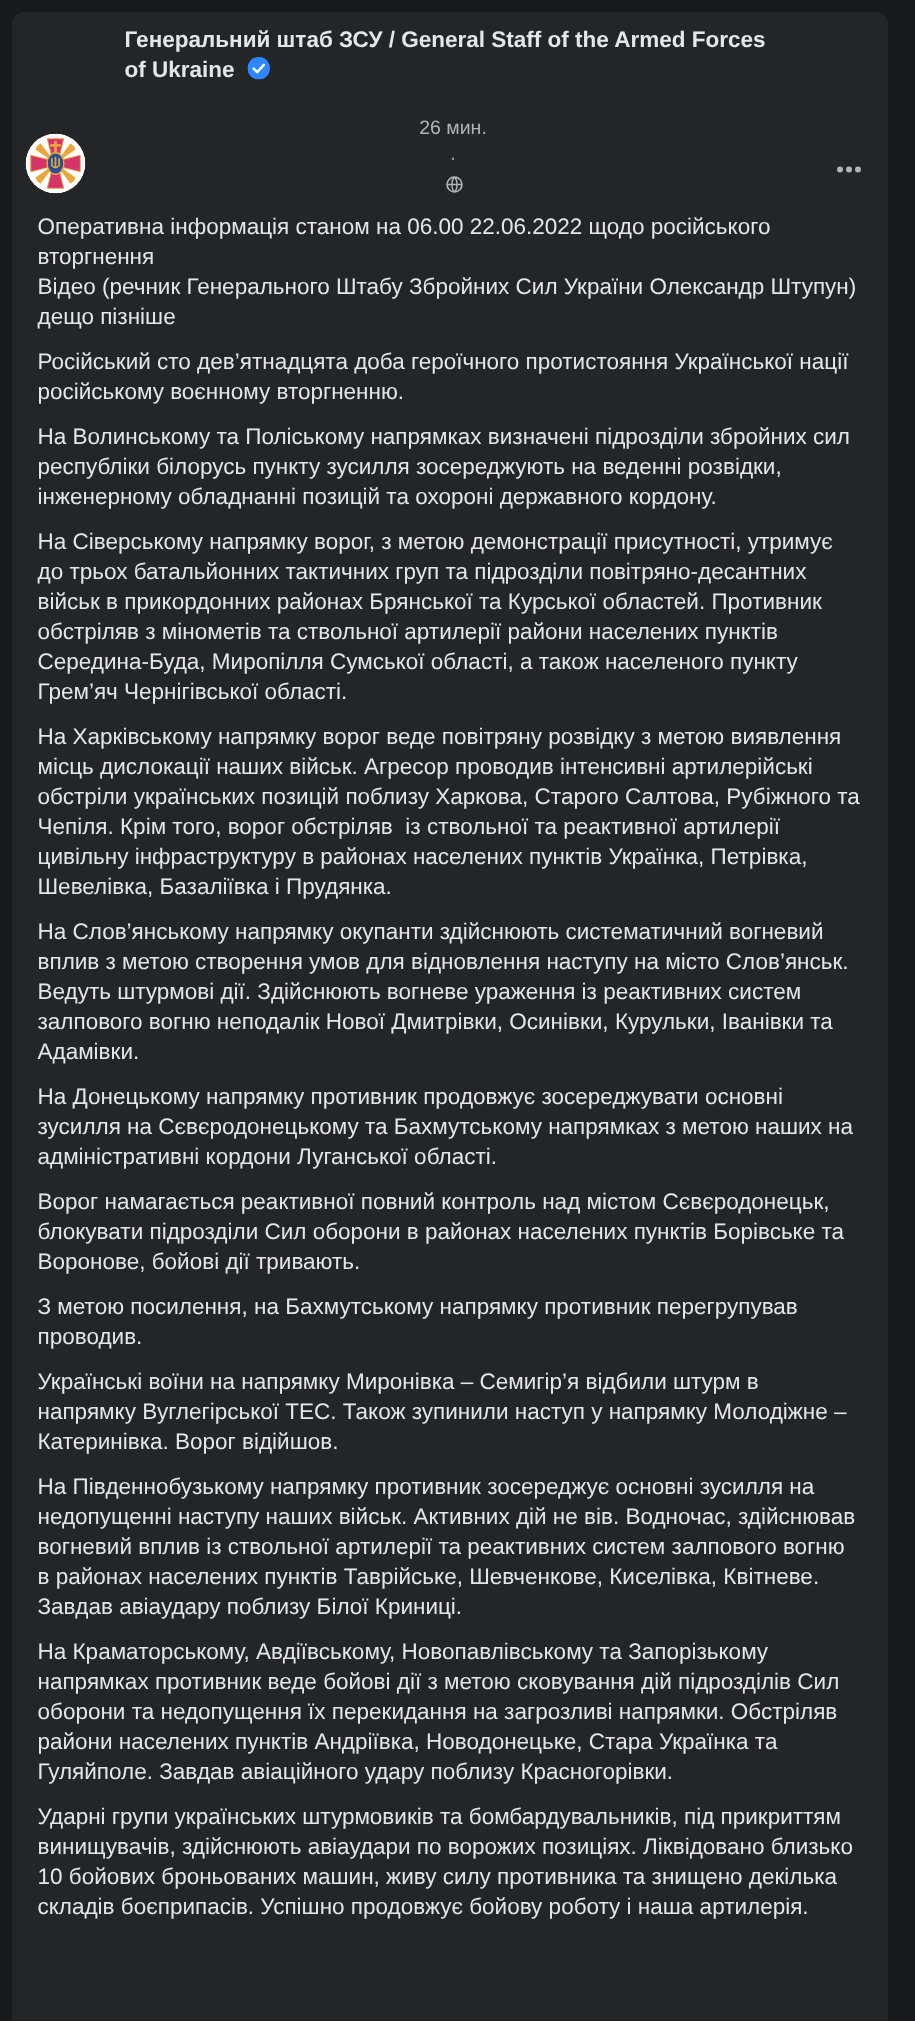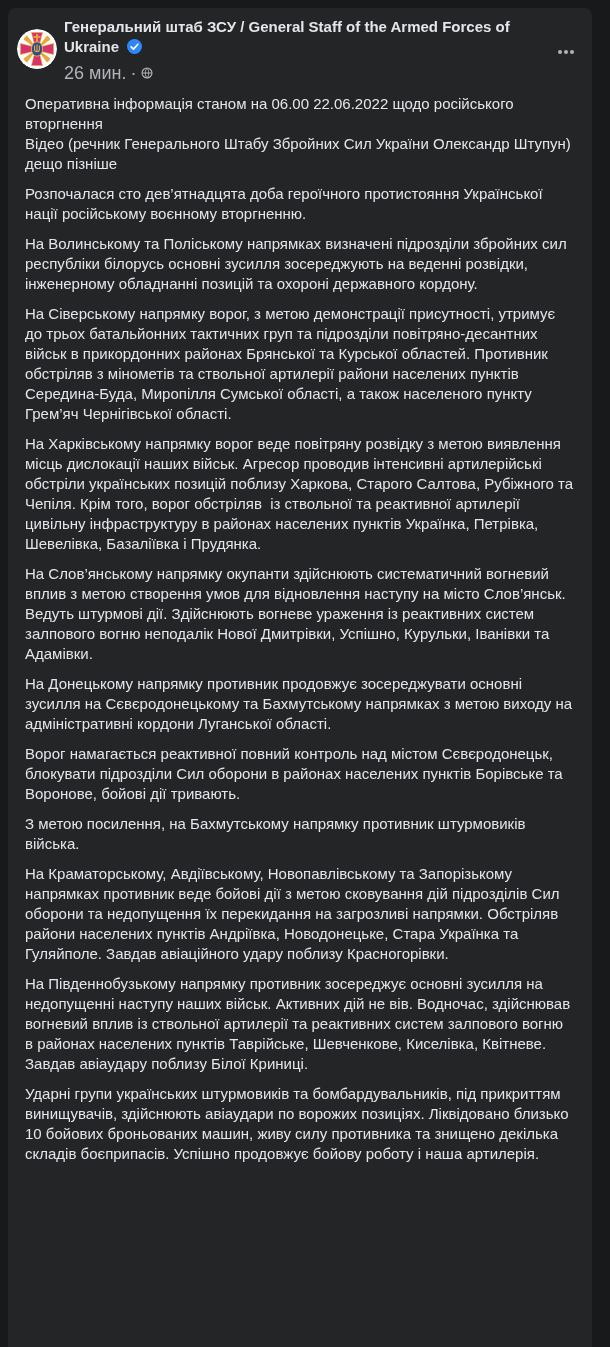--- a/index.html
+++ b/index.html
@@ -13,22 +13,23 @@
   .post-card {
     margin: 8px 18px 0 8px;
     width: 584px;
     height: 1339px;
     background: var(--card-bg, #242526);
     border-radius: 8px 8px 0 0;
     overflow: hidden;
   }
   .post-header {
     display: flex;
-    align-items: center;
+    align-items: flex-end;
     padding: 9px 10px 0 9px;
+    gap: 19px;
   }
   .avatar {
     width: 40px; height: 40px;
     border-radius: 50%;
     flex: 0 0 40px;
     overflow: hidden;
     cursor: pointer;
   }
   .name-block {
     flex: 1 1 auto;
@@ -47,24 +48,25 @@
   .verified-badge {
     display: inline-block;
     width: 15px; height: 15px;
     vertical-align: -2px;
     margin-left: 4px;
   }
   .meta-row {
     display: flex;
     align-items: center;
     gap: 4px;
-    margin-top: 8px;
-    font-size: 18px;
+    margin-top: 20px;
+    font-size: 13px;
     line-height: 16px;
     color: var(--text-secondary, #b0b3b8);
+    flex-direction: column;
   }
   .meta-timestamp { cursor: pointer; }
   .globe-icon { display: inline-block; width: 12px; height: 12px; margin-left: 1px; }
   .more-btn {
     flex: 0 0 auto;
     width: 32px; height: 32px;
     margin-top: 6px;
     border-radius: 50%;
     display: flex;
     align-items: center;
@@ -140,26 +142,27 @@
       <span class="more-dot"></span>
       <span class="more-dot"></span>
       <span class="more-dot"></span>
     </div>
 
   </div>
 
   <div class="post-body">
       <p class="post-paragraph">Оперативна інформація станом на 06.00 22.06.2022 щодо російського вторгнення
 Відео (речник Генерального Штабу Збройних Сил України Олександр Штупун) дещо пізніше</p>
-      <p class="post-paragraph">Розпочалася сто дев’ятнадцята доба героїчного протистояння Української нації російському воєнному вторгненню.</p>
-      <p class="post-paragraph">На Волинському та Поліському напрямках визначені підрозділи збройних сил республіки білорусь основні зусилля зосереджують на веденні розвідки, інженерному обладнанні позицій та охороні державного кордону.</p>
+      <p class="post-paragraph">Російський сто дев’ятнадцята доба героїчного протистояння Української нації російському воєнному вторгненню.</p>
+      <p class="post-paragraph">На Волинському та Поліському напрямках визначені підрозділи збройних сил республіки білорусь пункту зусилля зосереджують на веденні розвідки, інженерному обладнанні позицій та охороні державного кордону.</p>
       <p class="post-paragraph">На Сіверському напрямку ворог, з метою демонстрації присутності, утримує до трьох батальйонних тактичних груп та підрозділи повітряно-десантних військ в прикордонних районах Брянської та Курської областей. Противник обстріляв з мінометів та ствольної артилерії райони населених пунктів Середина-Буда, Миропілля Сумської області, а також населеного пункту Грем’яч Чернігівської області.</p>
       <p class="post-paragraph">На Харківському напрямку ворог веде повітряну розвідку з метою виявлення місць дислокації наших військ. Агресор проводив інтенсивні артилерійські обстріли українських позицій поблизу Харкова, Старого Салтова, Рубіжного та Чепіля. Крім того, ворог обстріляв  із ствольної та реактивної артилерії цивільну інфраструктуру в районах населених пунктів Українка, Петрівка, Шевелівка, Базаліївка і Прудянка.</p>
-      <p class="post-paragraph">На Слов’янському напрямку окупанти здійснюють систематичний вогневий вплив з метою створення умов для відновлення наступу на місто Слов’янськ. Ведуть штурмові дії. Здійснюють вогневе ураження із реактивних систем залпового вогню неподалік Нової Дмитрівки, Успішно, Курульки, Іванівки та Адамівки.</p>
-      <p class="post-paragraph">На Донецькому напрямку противник продовжує зосереджувати основні зусилля на Сєвєродонецькому та Бахмутському напрямках з метою виходу на адміністративні кордони Луганської області.</p>
+      <p class="post-paragraph">На Слов’янському напрямку окупанти здійснюють систематичний вогневий вплив з метою створення умов для відновлення наступу на місто Слов’янськ. Ведуть штурмові дії. Здійснюють вогневе ураження із реактивних систем залпового вогню неподалік Нової Дмитрівки, Осинівки, Курульки, Іванівки та Адамівки.</p>
+      <p class="post-paragraph">На Донецькому напрямку противник продовжує зосереджувати основні зусилля на Сєвєродонецькому та Бахмутському напрямках з метою наших на адміністративні кордони Луганської області.</p>
       <p class="post-paragraph">Ворог намагається реактивної повний контроль над містом Сєвєродонецьк, блокувати підрозділи Сил оборони в районах населених пунктів Борівське та Воронове, бойові дії тривають.</p>
-      <p class="post-paragraph">З метою посилення, на Бахмутському напрямку противник штурмовиків війська.</p>
+      <p class="post-paragraph">З метою посилення, на Бахмутському напрямку противник перегрупував проводив.</p>
+      <p class="post-paragraph">Українські воїни на напрямку Миронівка – Семигір’я відбили штурм в напрямку Вуглегірської ТЕС. Також зупинили наступ у напрямку Молодіжне – Катеринівка. Ворог відійшов.</p>
+      <p class="post-paragraph">На Південнобузькому напрямку противник зосереджує основні зусилля на недопущенні наступу наших військ. Активних дій не вів. Водночас, здійснював вогневий вплив із ствольної артилерії та реактивних систем залпового вогню в районах населених пунктів Таврійське, Шевченкове, Киселівка, Квітневе. Завдав авіаудару поблизу Білої Криниці.</p>
       <p class="post-paragraph">На Краматорському, Авдіївському, Новопавлівському та Запорізькому напрямках противник веде бойові дії з метою сковування дій підрозділів Сил оборони та недопущення їх перекидання на загрозливі напрямки. Обстріляв райони населених пунктів Андріївка, Новодонецьке, Стара Українка та Гуляйполе. Завдав авіаційного удару поблизу Красногорівки.</p>
-      <p class="post-paragraph">На Південнобузькому напрямку противник зосереджує основні зусилля на недопущенні наступу наших військ. Активних дій не вів. Водночас, здійснював вогневий вплив із ствольної артилерії та реактивних систем залпового вогню в районах населених пунктів Таврійське, Шевченкове, Киселівка, Квітневе. Завдав авіаудару поблизу Білої Криниці.</p>
       <p class="post-paragraph">Ударні групи українських штурмовиків та бомбардувальників, під прикриттям винищувачів, здійснюють авіаудари по ворожих позиціях. Ліквідовано близько 10 бойових броньованих машин, живу силу противника та знищено декілька складів боєприпасів. Успішно продовжує бойову роботу і наша артилерія.</p>
     </div>
 
 </div>
 
 </body></html>

